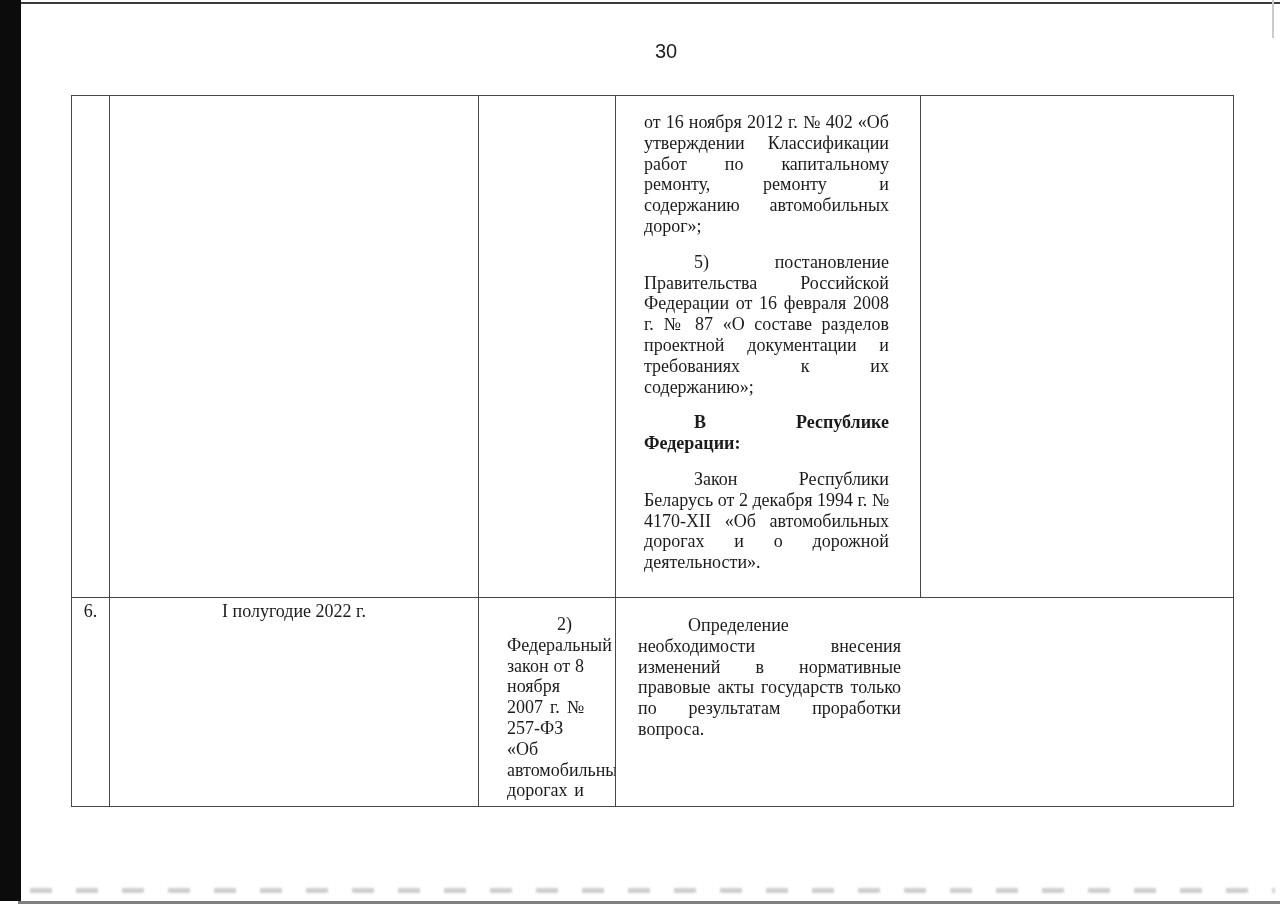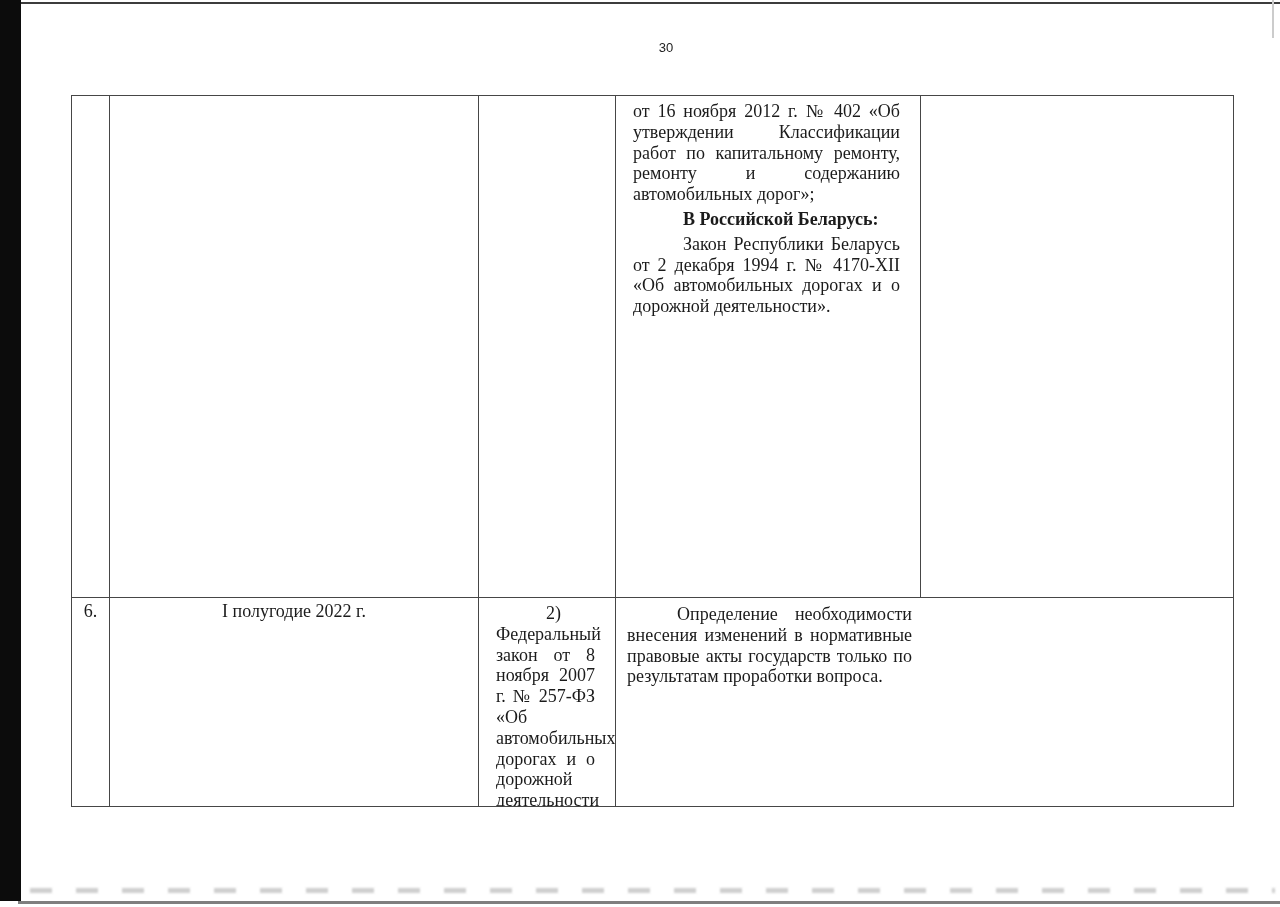--- a/index.html
+++ b/index.html
@@ -10,38 +10,38 @@
   
   .scan-bar-left{position:absolute;left:0;top:0;width:21px;height:901px;background:#0c0c0c;}
   .scan-line-top{position:absolute;left:21px;top:2px;width:1259px;height:2px;background:#3c3c3c;}
   .scan-speckle{position:absolute;left:30px;top:888px;width:1245px;height:5px;
     background:repeating-linear-gradient(90deg,rgba(130,130,130,.38) 0 22px,rgba(255,255,255,0) 22px 46px);
     filter:blur(1px);}
   .scan-line-bottom{position:absolute;left:18px;top:901px;width:1262px;height:3px;background:#7f7f7f;}
   .scan-line-right{position:absolute;left:1272px;top:0;width:2px;height:38px;background:#cccccc;}
 
   .page-number{position:absolute;left:646px;top:40px;width:40px;text-align:center;
-    font-family:"Liberation Sans","DejaVu Sans",sans-serif;font-size:13px;color:#222;}
+    font-family:"Liberation Sans","DejaVu Sans",sans-serif;font-size:20px;color:#222;}
 
   
   .doc-table{
     position:absolute;left:71px;top:95px;
     display:grid;grid-template-columns:38px 369px 137px 305px 312px;grid-template-rows:502px 208px;
     border:1.5px solid #464646;
   }
   .cell{box-sizing:border-box;overflow:hidden;border-right:1.5px solid #464646;border-bottom:1.5px solid #464646;
     font-size:18px;line-height:20.8px;}
   .c5{border-right:none;}
   .r2{border-bottom:none;}
   .c1{padding:3px 2px 0 2px;text-align:center;}
   .c2{padding:2px 6px 0 7px;}
   .c3{padding:3px 4px 0 4px;text-align:center;line-height:21px;}
   .c4{padding:1px 16px 0 13px;}
   .c5{padding:2px 5px 0 7px;}
-  .para{margin:4px;text-align:justify;}
+  .para{margin:15px;text-align:justify;}
   .ind{text-indent:50px;}
   .b{font-weight:bold;}
 </style>
 </head>
 <body>
 
 <div class="page">
 
   <div class="scan-bar-left"></div>
   <div class="scan-line-top"></div>
@@ -51,21 +51,22 @@
 
   <div class="page-number">30</div>
 
   <div class="doc-table">
 
     <div class="cell c1 r1"></div>
     <div class="cell c2 r1"></div>
     <div class="cell c3 r1"></div>
     <div class="cell c4 r1">
       <p class="para">от 16 ноября 2012 г. № 402 «Об утверждении Классификации работ по капитальному ремонту, ремонту и содержанию автомобильных дорог»;</p>
-      <p class="para ind b">В Российской Беларусь:</p>
+      <p class="para ind">5) постановление Правительства Российской Федерации от 16 февраля 2008 г. № 87 «О составе разделов проектной документации и требованиях к их содержанию»;</p>
+      <p class="para ind b">В Республике Федерации:</p>
       <p class="para ind">Закон Республики Беларусь от 2 декабря 1994 г. № 4170-XII «Об автомобильных дорогах и о дорожной деятельности».</p>
     </div>
     <div class="cell c5 r1"></div>
 
     <div class="cell c1 r2">
       <div>6.</div>
     </div>
     <div class="cell c3 r2">
       <div>I полугодие 2022 г.</div>
     </div>

